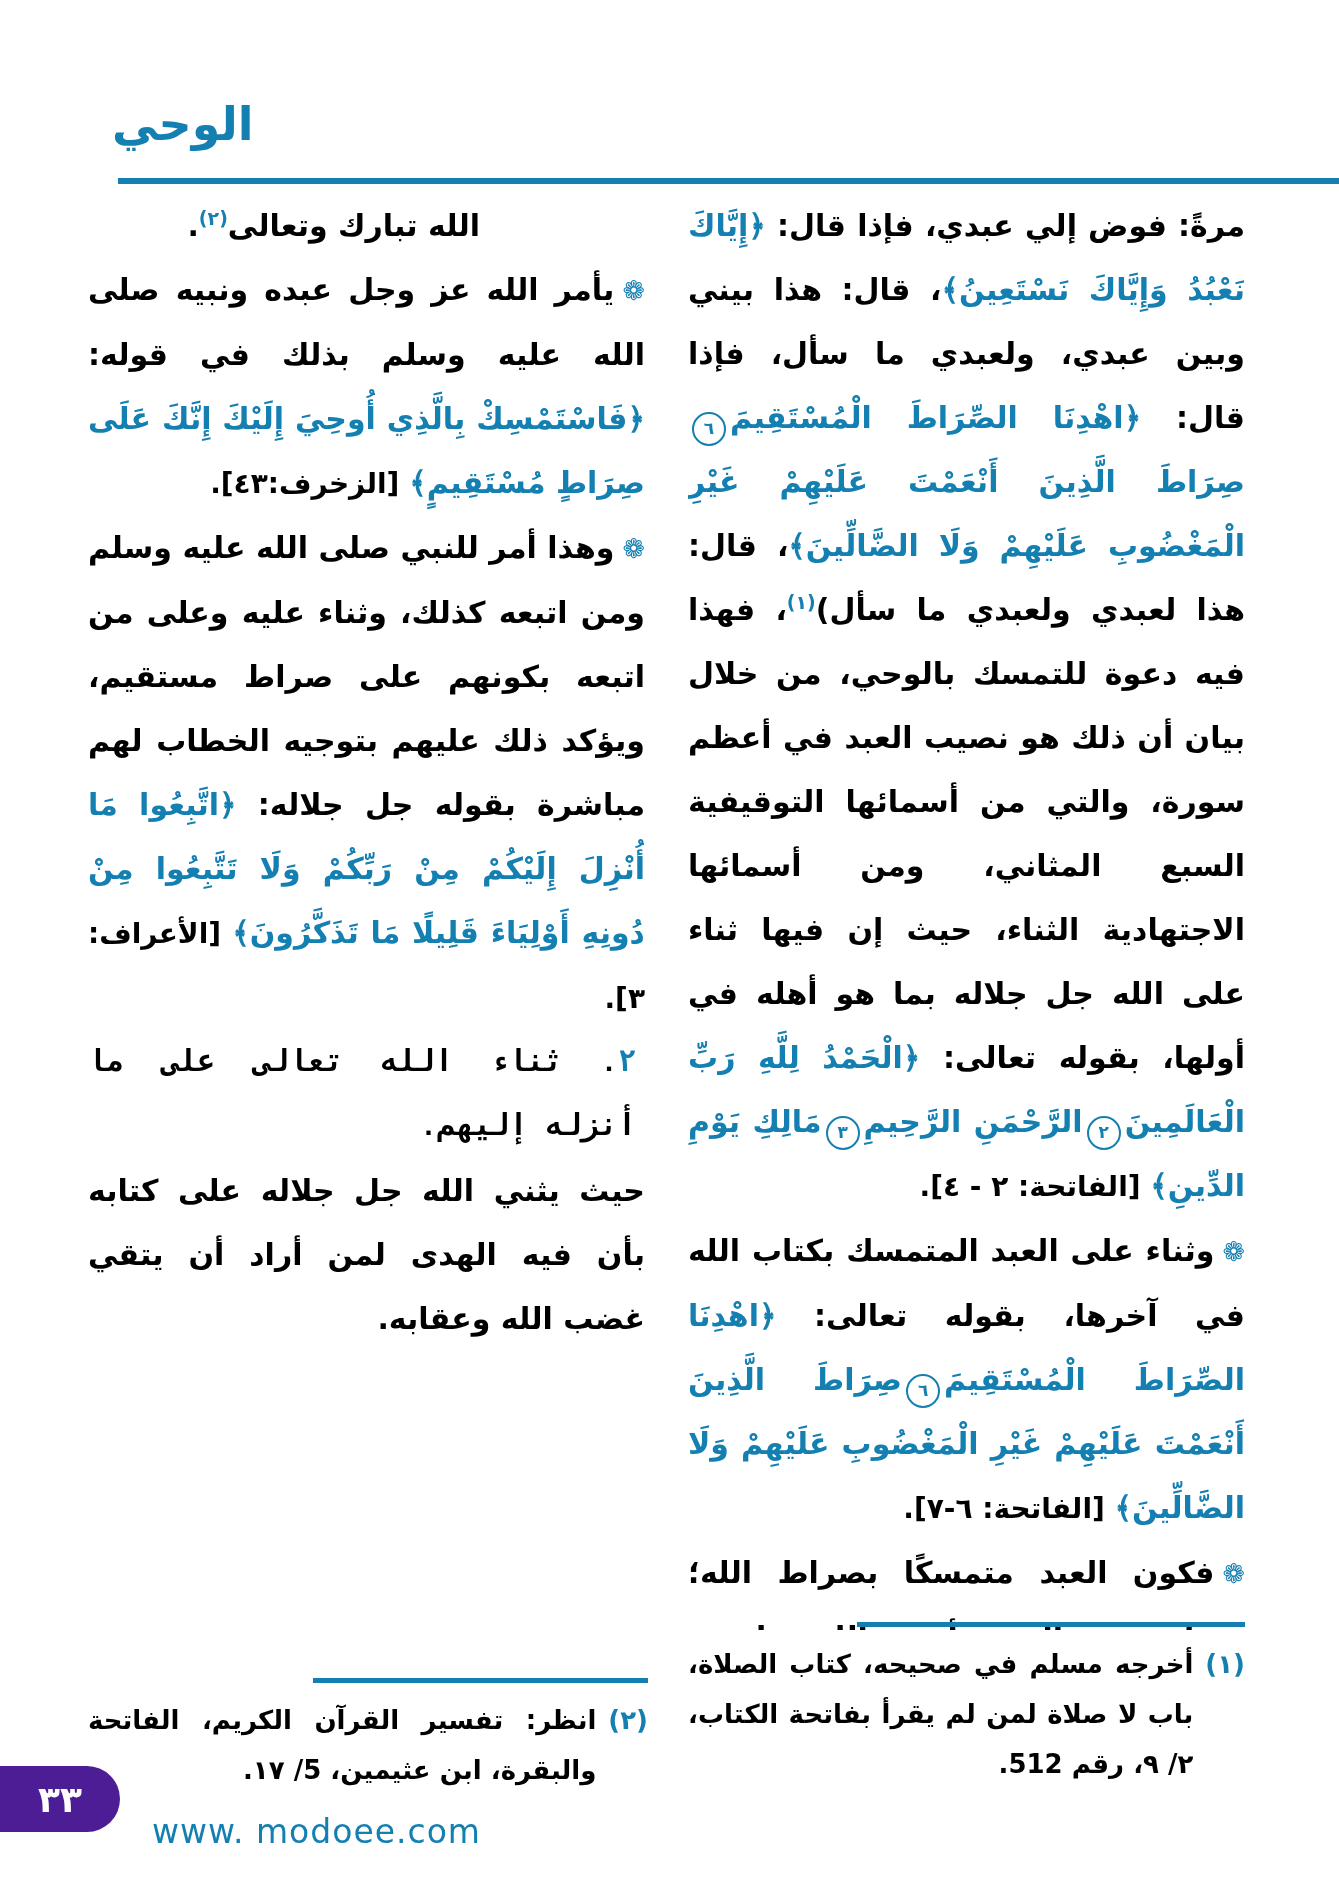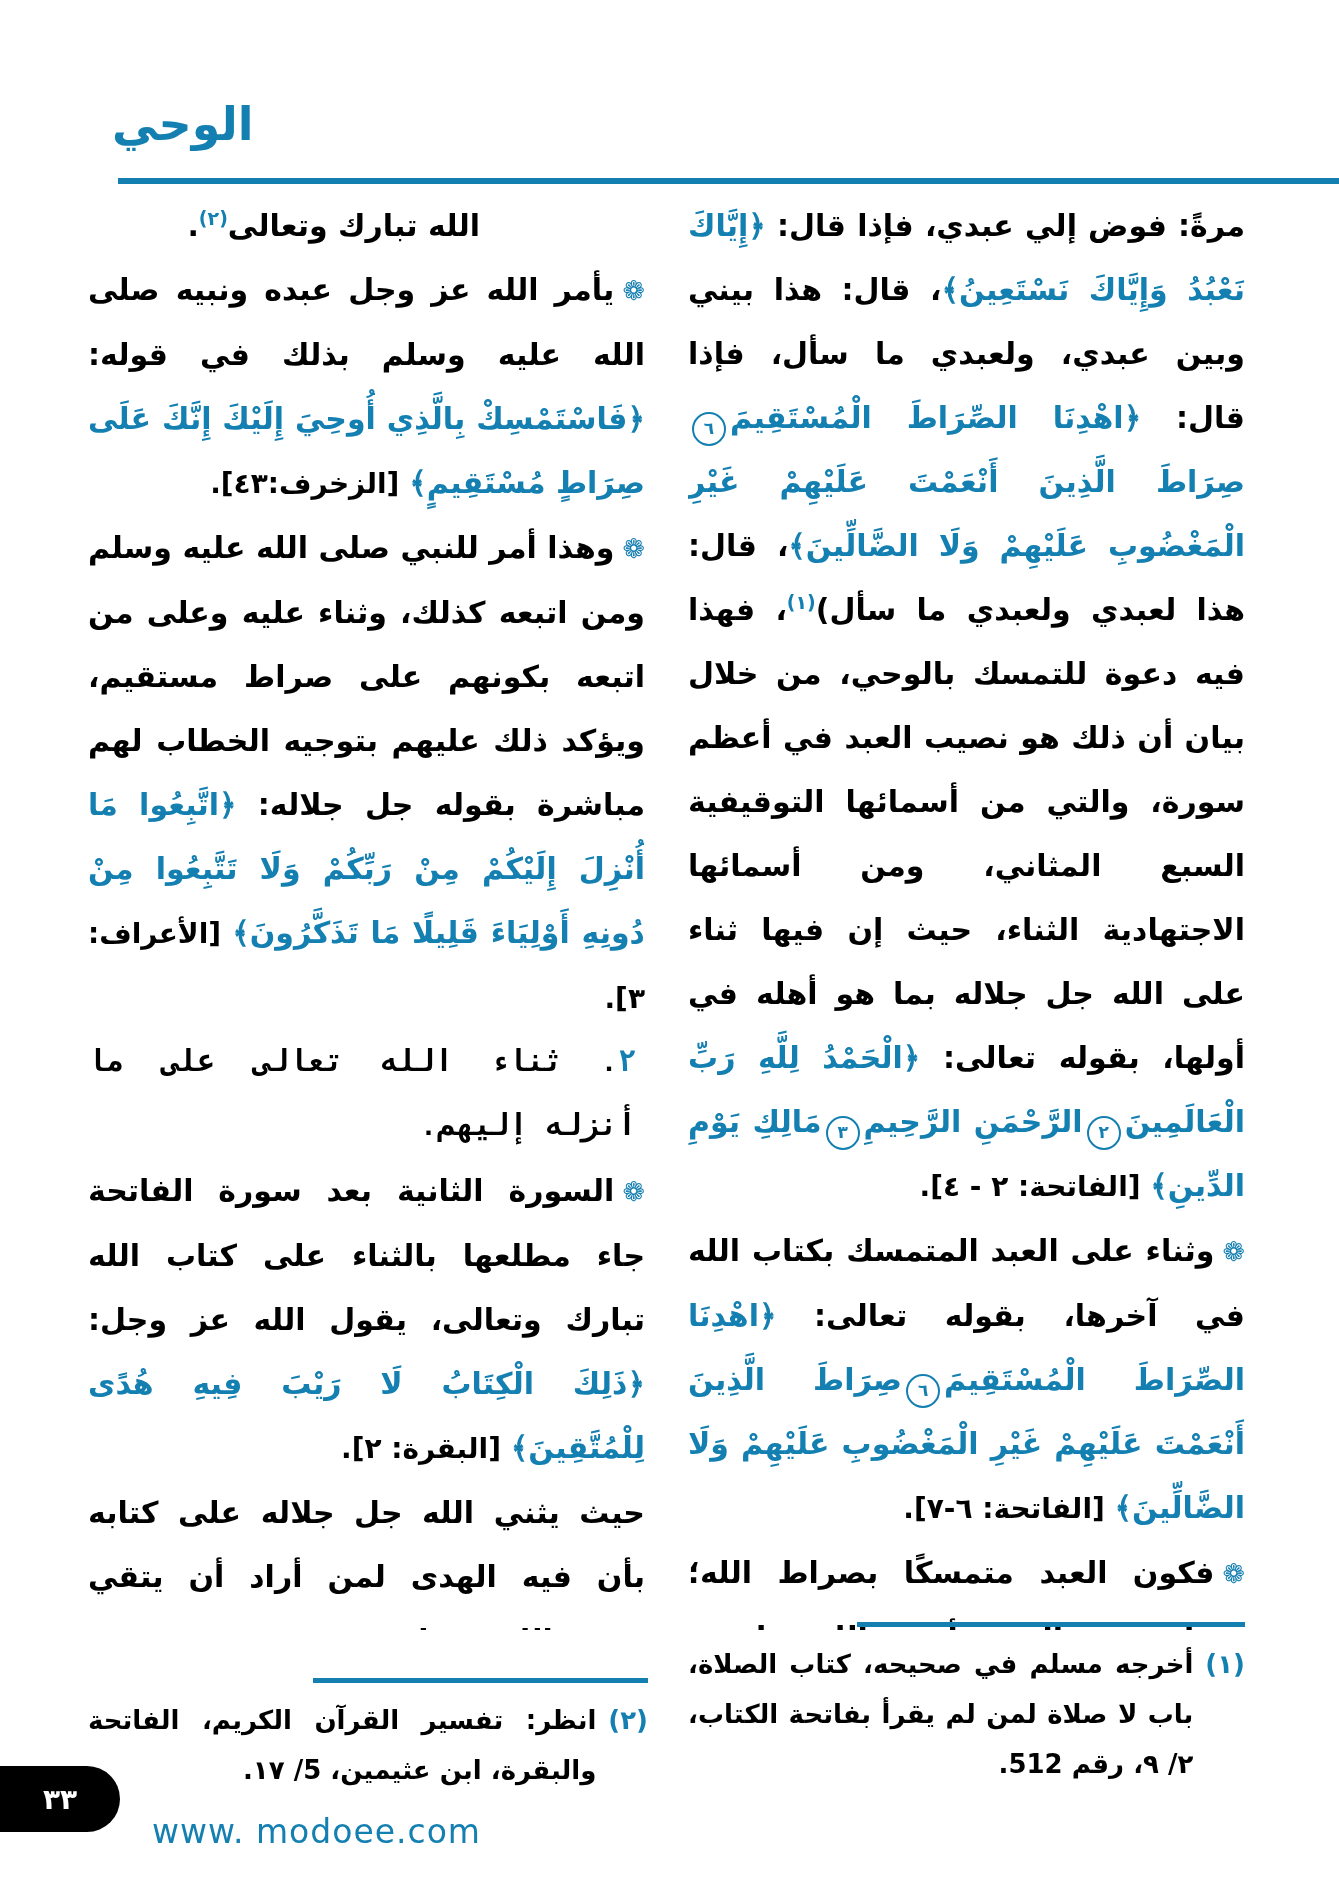--- a/index.html
+++ b/index.html
@@ -39,22 +39,22 @@
   }
   .fn-right{right:94px;top:1622px;width:557px;}
   .fn-left{left:88px;top:1678px;width:560px;}
   .fn-rule{height:5px;background:#147fb1;margin-bottom:12px;}
   .fn-right .fn-rule{width:388px;}
   .fn-left .fn-rule{width:335px;}
   .fn-body{display:flex;gap:12px;align-items:flex-start;}
   .fn-marker{color:#147fb1;flex:0 0 auto;}
   .fn-text{flex:1 1 auto;}
   .page-pill{
-    position:absolute;left:0;top:1766px;width:120px;height:66px;background:#000000;
-    border-radius:0 33px 33px 0;color:#ffffff;font-size:28px;font-weight:bold;
+    position:absolute;left:0;top:1766px;width:120px;height:66px;background:#4c1d95;
+    border-radius:0 33px 33px 0;color:#ffffff;font-size:36px;font-weight:bold;
     display:flex;align-items:center;justify-content:center;
   }
   .website{
     position:absolute;left:152px;top:1780px;color:#147fb1;font-size:33px;
     direction:ltr;letter-spacing:1px;margin-top:32px;
   }
 </style>
 </head>
 <body>
 
@@ -64,21 +64,20 @@
 <div class="col col-right">
     <p class="para"><span class="txt">مرةً: فوض إلي عبدي، فإذا قال: </span><span class="quran">﴿إِيَّاكَ نَعْبُدُ وَإِيَّاكَ نَسْتَعِينُ﴾</span><span class="txt">، قال: هذا بيني وبين عبدي، ولعبدي ما سأل، فإذا قال: </span><span class="quran">﴿اهْدِنَا الصِّرَاطَ الْمُسْتَقِيمَ</span><span class="ayah">٦</span><span class="quran">صِرَاطَ الَّذِينَ أَنْعَمْتَ عَلَيْهِمْ غَيْرِ الْمَغْضُوبِ عَلَيْهِمْ وَلَا الضَّالِّينَ﴾</span><span class="txt">، قال: هذا لعبدي ولعبدي ما سأل)</span><span class="fnref">(١)</span><span class="txt">، فهذا فيه دعوة للتمسك بالوحي، من خلال بيان أن ذلك هو نصيب العبد في أعظم سورة، والتي من أسمائها التوقيفية السبع المثاني، ومن أسمائها الاجتهادية الثناء، حيث إن فيها ثناء على الله جل جلاله بما هو أهله في أولها، بقوله تعالى: </span><span class="quran">﴿الْحَمْدُ لِلَّهِ رَبِّ الْعَالَمِينَ</span><span class="ayah">٢</span><span class="quran">الرَّحْمَنِ الرَّحِيمِ</span><span class="ayah">٣</span><span class="quran">مَالِكِ يَوْمِ الدِّينِ﴾</span><span class="ref"> [الفاتحة: ٢ - ٤].</span></p>
     <p class="para"><span class="bullet">❁</span><span class="txt">وثناء على العبد المتمسك بكتاب الله في آخرها، بقوله تعالى: </span><span class="quran">﴿اهْدِنَا الصِّرَاطَ الْمُسْتَقِيمَ</span><span class="ayah">٦</span><span class="quran">صِرَاطَ الَّذِينَ أَنْعَمْتَ عَلَيْهِمْ غَيْرِ الْمَغْضُوبِ عَلَيْهِمْ وَلَا الضَّالِّينَ﴾</span><span class="ref"> [الفاتحة: ٦-٧].</span></p>
     <p class="para"><span class="bullet">❁</span><span class="txt">فكون العبد متمسكًا بصراط الله؛ يجعله من الذين أنعم الله عليهم، ونفى الضلال عنهم، وإخراجهم من طائفة المغضوب عليهم، فهو ثناء عليهم من</span></p>
   </div>
 <div class="col col-left">
     <p class="para" style="margin-right: 165px;"><span class="txt">الله تبارك وتعالى</span><span class="fnref">(٢)</span><span class="txt">.</span></p>
     <p class="para"><span class="bullet">❁</span><span class="txt">يأمر الله عز وجل عبده ونبيه صلى الله عليه وسلم بذلك في قوله: </span><span class="quran">﴿فَاسْتَمْسِكْ بِالَّذِي أُوحِيَ إِلَيْكَ إِنَّكَ عَلَى صِرَاطٍ مُسْتَقِيمٍ﴾</span><span class="ref"> [الزخرف:٤٣].</span></p>
     <p class="para"><span class="bullet">❁</span><span class="txt">وهذا أمر للنبي صلى الله عليه وسلم ومن اتبعه كذلك، وثناء عليه وعلى من اتبعه بكونهم على صراط مستقيم، ويؤكد ذلك عليهم بتوجيه الخطاب لهم مباشرة بقوله جل جلاله: </span><span class="quran">﴿اتَّبِعُوا مَا أُنْزِلَ إِلَيْكُمْ مِنْ رَبِّكُمْ وَلَا تَتَّبِعُوا مِنْ دُونِهِ أَوْلِيَاءَ قَلِيلًا مَا تَذَكَّرُونَ﴾</span><span class="ref"> [الأعراف: ٣].</span></p>
     <p class="para" style="margin-right: 9px; font-family: Liberation Mono, monospace;"><span class="num">٢</span><span class="txt">. ثناء الله تعالى على ما أنزله إليهم.</span></p>
-    <p class="para"><span class="bullet">❁</span><span class="txt">السورة الثانية بعد سورة الفاتحة جاء مطلعها بالثناء على كتاب الله تبارك وتعالى، يقول الله عز وجل: </span><span class="quran">﴿ذَلِكَ الْكِتَابُ لَا رَيْبَ فِيهِ هُدًى لِلْمُتَّقِينَ﴾</span><span class="ref"> [البقرة: ٢].</span></p>
     <p class="para"><span class="txt">حيث يثني الله جل جلاله على كتابه بأن فيه الهدى لمن أراد أن يتقي غضب الله وعقابه.</span></p>
   </div>
 
 <div class="footnote fn-right">
   <div class="fn-rule"></div>
   <div class="fn-body">
     <span class="fn-marker">(١)</span>
     <span class="fn-text">أخرجه مسلم في صحيحه، كتاب الصلاة، باب لا صلاة لمن لم يقرأ بفاتحة الكتاب، ٢/ ٩، رقم 512.</span>
   </div>
 </div>

